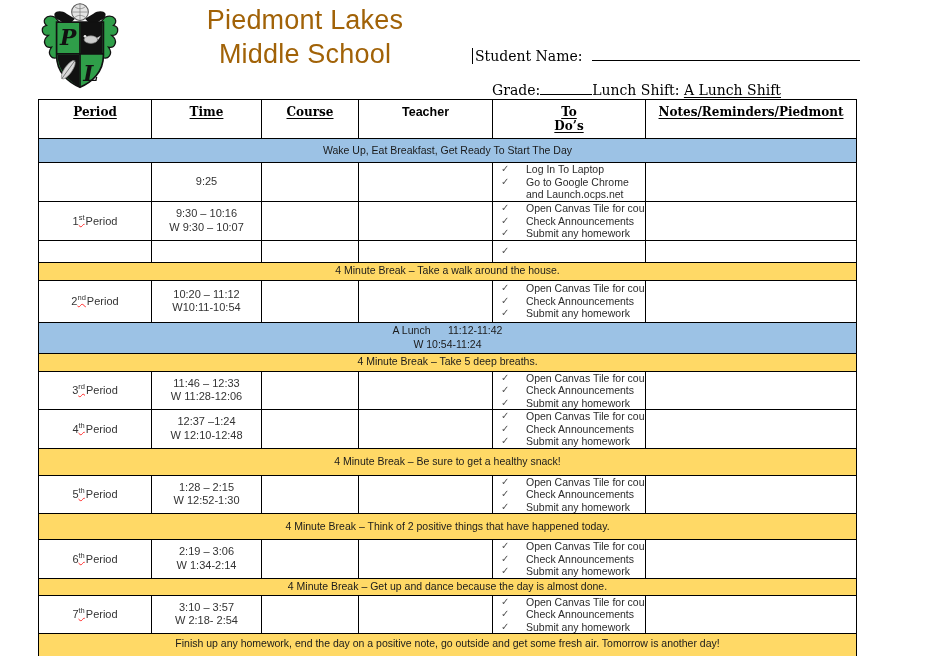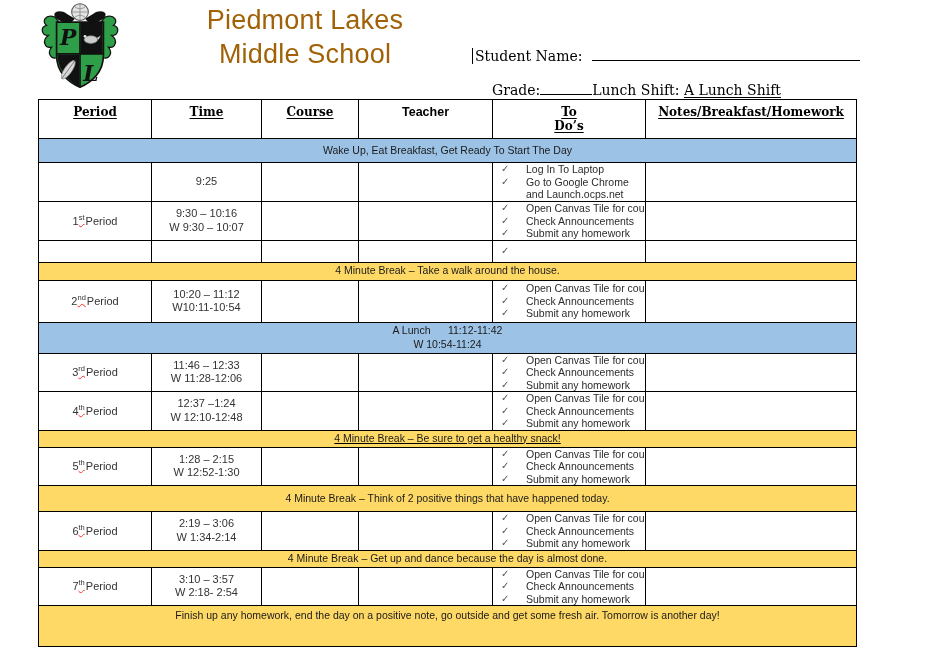--- a/index.html
+++ b/index.html
@@ -114,21 +114,21 @@
         <col style="width:211px">
     </colgroup>
     <thead>
       <tr>
         <th class="th-serif"><span class="u">Period</span></th>
         <th class="th-serif"><span class="u">Time</span></th>
         <th class="th-serif"><span class="u">Course</span></th>
         <th class="th-sans"><span>Teacher</span></th>
         <th class="th-serif"><span class="u">To
 Do’s</span></th>
-        <th class="th-serif"><span class="u">Notes/Breakfast/Homework</span></th>
+        <th class="th-serif"><span class="u">Notes/Reminders/Piedmont</span></th>
       </tr>
     </thead>
     <tbody id="schedule-body">
         <tr style="height: 24px;">
           <td class="banner-cell blue" colspan="6">
             <div class="banner-line">Wake Up, Eat Breakfast, Get Ready To Start The Day</div>
           </td>
         </tr>
         <tr style="height: 39px;">
           <td class="cell c-period"></td>
@@ -218,20 +218,25 @@
             </div>
           </td>
           <td class="cell c-notes"></td>
         </tr>
         <tr style="height: 31px;">
           <td class="banner-cell blue" colspan="6">
             <div class="banner-line">A Lunch      11:12-11:42</div>
             <div class="banner-line">W 10:54-11:24</div>
           </td>
         </tr>
+        <tr style="height: 18px;">
+          <td class="banner-cell yellow" colspan="6">
+            <div class="banner-line">4 Minute Break – Take 5 deep breaths.</div>
+          </td>
+        </tr>
         <tr style="height: 36px;">
           <td class="cell c-period"><span>3</span><sup class="ordinal">rd</sup><span class="plabel">Period</span></td>
           <td class="cell c-time">
             <div class="time-line">11:46 – 12:33</div>
             <div class="time-line">W 11:28-12:06</div>
           </td>
           <td class="cell c-course"></td>
           <td class="cell c-teacher"></td>
           <td class="cell c-todos">
             <div class="todo-line">
@@ -266,21 +271,21 @@
               <span class="check">✓</span>
               <span class="todo-text">Check Announcements</span>
             </div>
             <div class="todo-line">
               <span class="check">✓</span>
               <span class="todo-text">Submit any homework</span>
             </div>
           </td>
           <td class="cell c-notes"></td>
         </tr>
-        <tr style="height: 17px; text-decoration: underline;">
+        <tr style="height: 27px;">
           <td class="banner-cell yellow" colspan="6">
             <div class="banner-line">4 Minute Break – Be sure to get a healthy snack!</div>
           </td>
         </tr>
         <tr style="height: 35px;">
           <td class="cell c-period"><span>5</span><sup class="ordinal">th</sup><span class="plabel">Period</span></td>
           <td class="cell c-time">
             <div class="time-line">1:28 – 2:15</div>
             <div class="time-line">W 12:52-1:30</div>
           </td>

